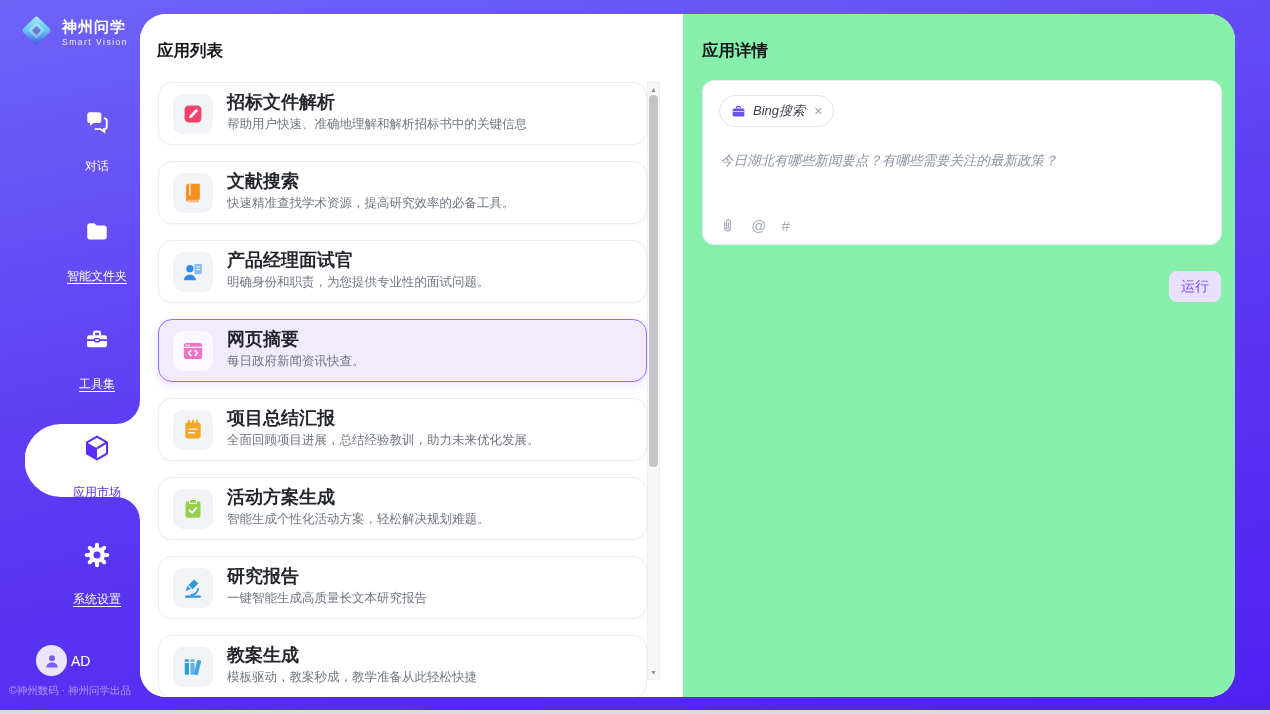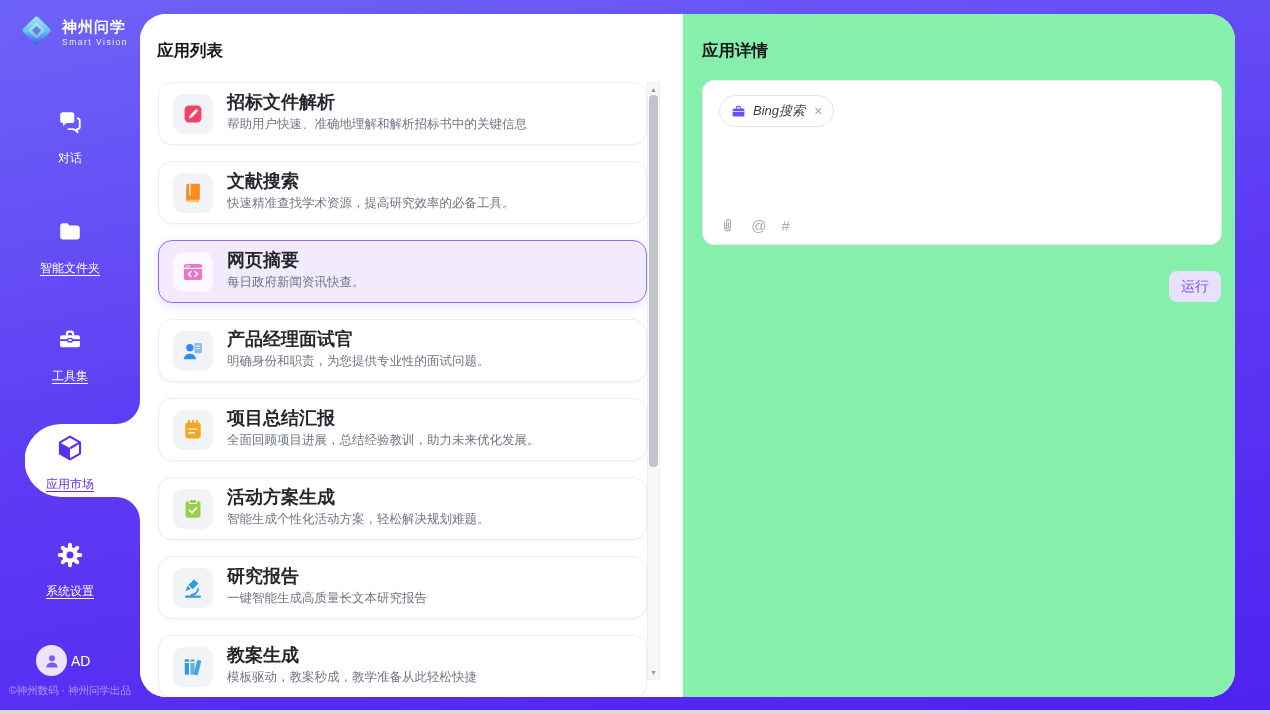--- a/index.html
+++ b/index.html
@@ -8,21 +8,21 @@
     font-family:"Liberation Sans","DejaVu Sans",sans-serif;
     background:linear-gradient(168deg,#6e63f7 0%,#5d3cf4 48%,#4f21f0 100%);
   }
   .stage{position:absolute;inset:0;}
   
   .sidebar{position:absolute;left:0;top:0;width:140px;height:710px;}
   .logo{position:absolute;left:18px;top:12px;display:flex;align-items:center;gap:7px;}
   .logo-name{color:#fff;font-size:15px;font-weight:bold;letter-spacing:1px;line-height:18px;}
   .logo-sub{color:rgba(255,255,255,.9);font-size:8.5px;letter-spacing:1.5px;margin-top:1px;}
   .active-bubble{position:absolute;left:25px;top:400px;}
-  .nav-item{position:absolute;left:0;width:140px;display:flex;flex-direction:column;align-items:center;gap:14px;color:#fff;cursor:pointer;}
+  .nav-item{position:absolute;left:0;width:140px;display:flex;flex-direction:column;align-items:center;gap:22px;color:#fff;cursor:pointer;padding-left:27px;}
   .nav-item:nth-child(1){top:108px;}
   .nav-item:nth-child(2){top:218px;}
   .nav-item:nth-child(3){top:326px;}
   .nav-item:nth-child(4){top:434px;}
   .nav-item:nth-child(5){top:541px;}
   .nav-item .nav-icon{height:28px;display:flex;align-items:center;color:#fff;}
   .nav-item .nav-label{font-size:12px;}
   .nav-item:not(:nth-child(1)) .nav-label{text-decoration:underline;text-underline-offset:3px;}
   .nav-item.active{left:25px;width:90px;color:#5b2ef2;z-index:2;}
   .nav-item.active .nav-icon{color:#5b2ef2;}
@@ -191,48 +191,48 @@
                 <path fill="currentColor" d="M4.5 19.4A3.1 3.1 0 017.6 17h10.9v5H7.4a2.9 2.9 0 01-2.9-2.6z" opacity=".55"></path>
                 <path stroke="#fff" stroke-width="1.4" d="M8.6 2v12.6"></path>
               </svg>
             </span>
     <div class="app-texts">
       <div class="app-title">文献搜索</div>
       <div class="app-desc">快速精准查找学术资源，提高研究效率的必备工具。</div>
     </div>
   </div>
 
+  <div class="app-card">
+    <span class="app-icon" style="color: rgb(45, 140, 240);">
+              <svg viewBox="0 0 24 24" width="22" height="22">
+                <rect x="13.6" y="3.4" width="8" height="11" rx="1.4" fill="currentColor" opacity=".55"></rect>
+                <path stroke="#fff" stroke-width="1.2" d="M15.6 6.6h4m-4 2.6h4"></path>
+                <circle cx="8.6" cy="8.4" r="4" fill="currentColor"></circle>
+                <path d="M1.8 21c.5-3.9 3.3-6 6.8-6s6.3 2.1 6.8 6z" fill="currentColor"></path>
+              </svg>
+            </span>
+    <div class="app-texts">
+      <div class="app-title">产品经理面试官</div>
+      <div class="app-desc">明确身份和职责，为您提供专业性的面试问题。</div>
+    </div>
+  </div>
+
   <div class="app-card selected">
     <span class="app-icon" style="color: rgb(238, 116, 199);">
               <svg viewBox="0 0 24 24" width="22" height="22">
                 <rect x="2" y="3.2" width="20" height="17.6" rx="2.8" fill="currentColor"></rect>
                 <path stroke="#fff" stroke-width="1.3" d="M2 8h20"></path>
                 <circle cx="4.9" cy="5.6" r=".9" fill="#fff"></circle>
                 <circle cx="7.7" cy="5.6" r=".9" fill="#fff"></circle>
                 <path fill="none" stroke="#fff" stroke-width="1.6" stroke-linecap="round" d="M9.7 11.6l-2.6 2.7 2.6 2.7m4.6-5.4l2.6 2.7-2.6 2.7"></path>
               </svg>
             </span>
     <div class="app-texts">
       <div class="app-title">网页摘要</div>
       <div class="app-desc">每日政府新闻资讯快查。</div>
-    </div>
-  </div>
-
-  <div class="app-card">
-    <span class="app-icon" style="color: rgb(45, 140, 240);">
-              <svg viewBox="0 0 24 24" width="22" height="22">
-                <rect x="13.6" y="3.4" width="8" height="11" rx="1.4" fill="currentColor" opacity=".55"></rect>
-                <path stroke="#fff" stroke-width="1.2" d="M15.6 6.6h4m-4 2.6h4"></path>
-                <circle cx="8.6" cy="8.4" r="4" fill="currentColor"></circle>
-                <path d="M1.8 21c.5-3.9 3.3-6 6.8-6s6.3 2.1 6.8 6z" fill="currentColor"></path>
-              </svg>
-            </span>
-    <div class="app-texts">
-      <div class="app-title">产品经理面试官</div>
-      <div class="app-desc">明确身份和职责，为您提供专业性的面试问题。</div>
     </div>
   </div>
 
   <div class="app-card">
     <span class="app-icon" style="color: rgb(245, 166, 35);">
               <svg viewBox="0 0 24 24" width="22" height="22">
                 <rect x="3.6" y="3.8" width="16.8" height="17.4" rx="2.6" fill="currentColor"></rect>
                 <path stroke="currentColor" stroke-width="2.2" stroke-linecap="round" d="M7.6 1.8v3.4m4.4-3.4v3.4m4.4-3.4v3.4"></path>
                 <path stroke="#fff" stroke-width="1.5" stroke-linecap="round" d="M7.6 11h8.8m-8.8 4h6"></path>
               </svg>
@@ -304,20 +304,21 @@
           <span class="chip-icon">
             <svg viewBox="0 0 24 24" width="15" height="15">
               <path fill="none" stroke="currentColor" stroke-width="2" d="M9 7.2V5.6a1.9 1.9 0 011.9-1.9h2.2A1.9 1.9 0 0115 5.6v1.6"></path>
               <rect x="2.6" y="7.2" width="18.8" height="12.6" rx="2.4" fill="currentColor"></rect>
               <path stroke="#fff" stroke-width="1.1" d="M2.6 12h18.8"></path>
             </svg>
           </span>
           <span class="chip-label">Bing搜索</span>
           <span class="chip-close">×</span>
         </div>
+        <div class="query">今日湖北有哪些新闻要点？有哪些需要关注的最新政策？</div>
         <div class="attach-row">
           <span>
             <svg viewBox="0 0 24 24" width="17" height="17">
               <path fill="none" stroke="currentColor" stroke-width="1.7" stroke-linecap="round" d="M8 7.5v8a4 4 0 008 0v-9a2.7 2.7 0 00-5.4 0v8.6a1.35 1.35 0 002.7 0V8"></path>
             </svg>
           </span>
           <span>@</span>
           <span>#</span>
         </div>
       </div>

